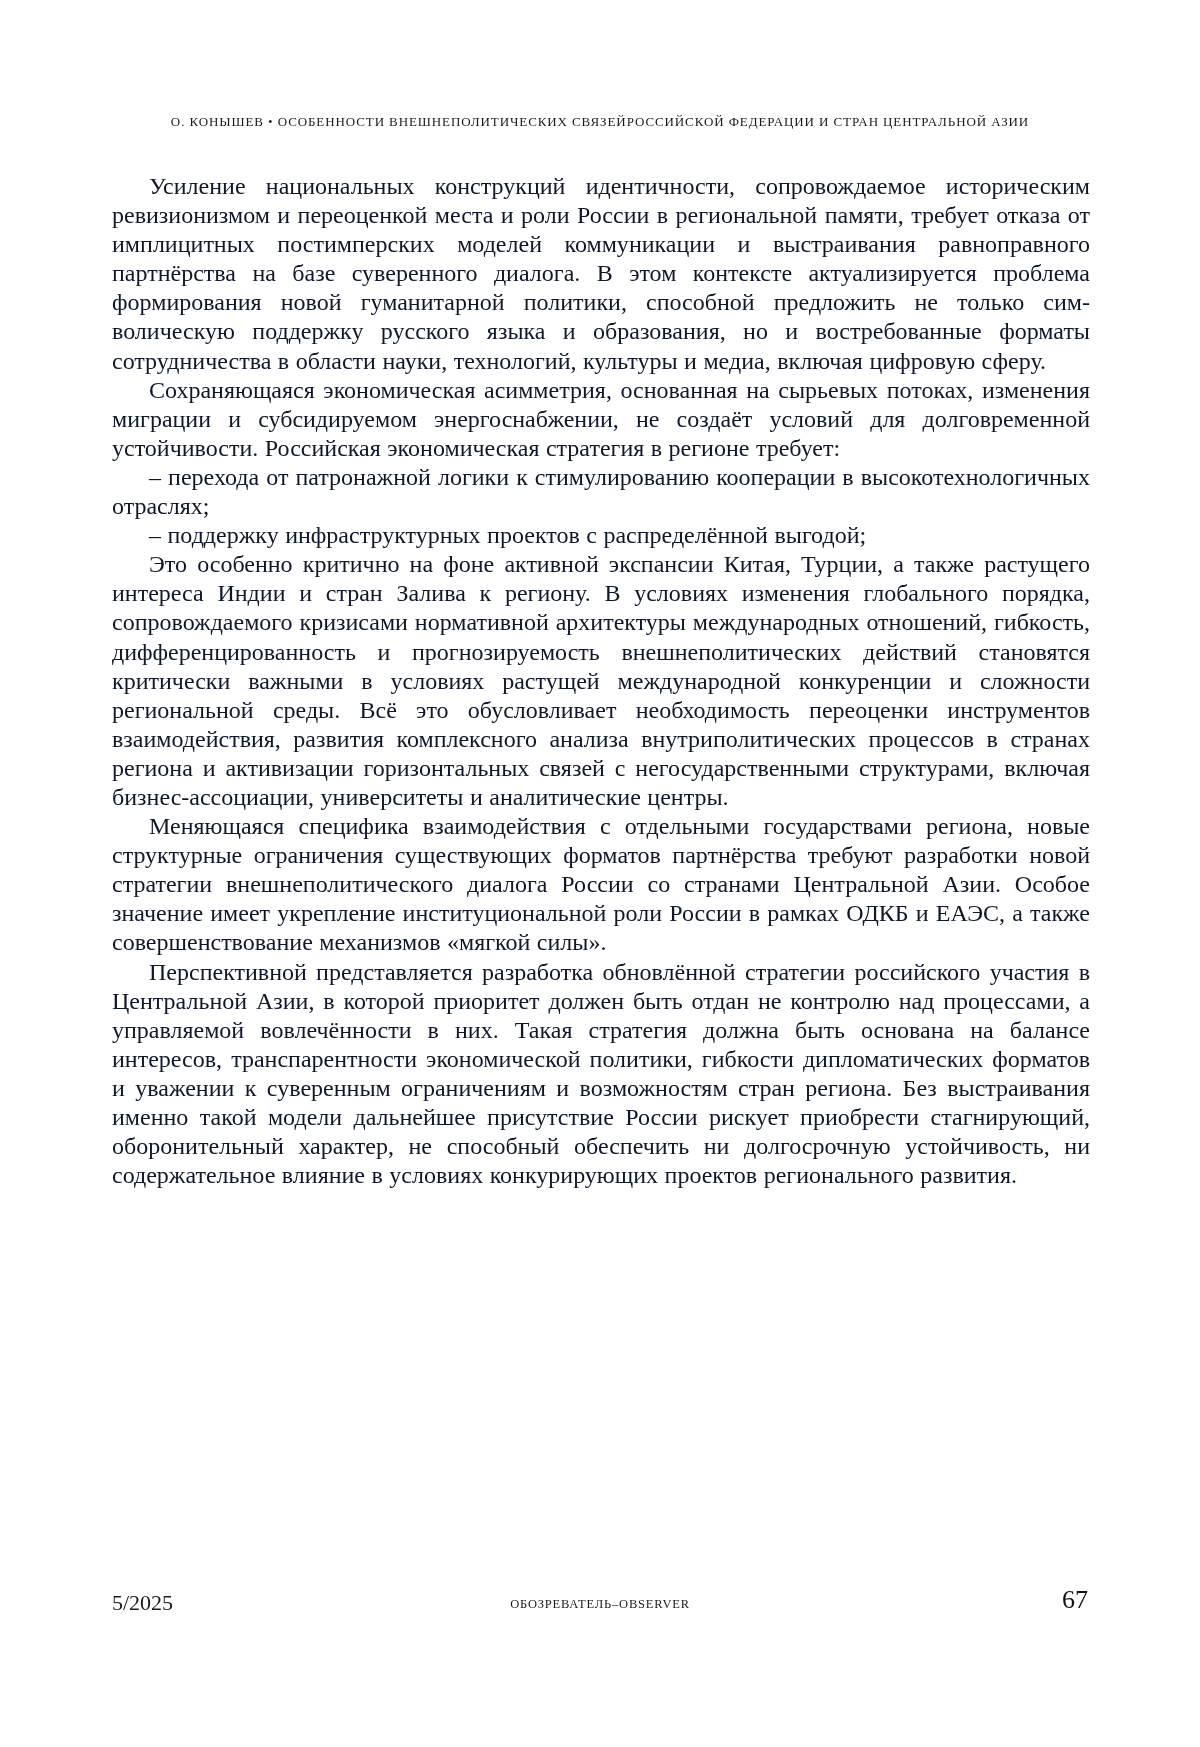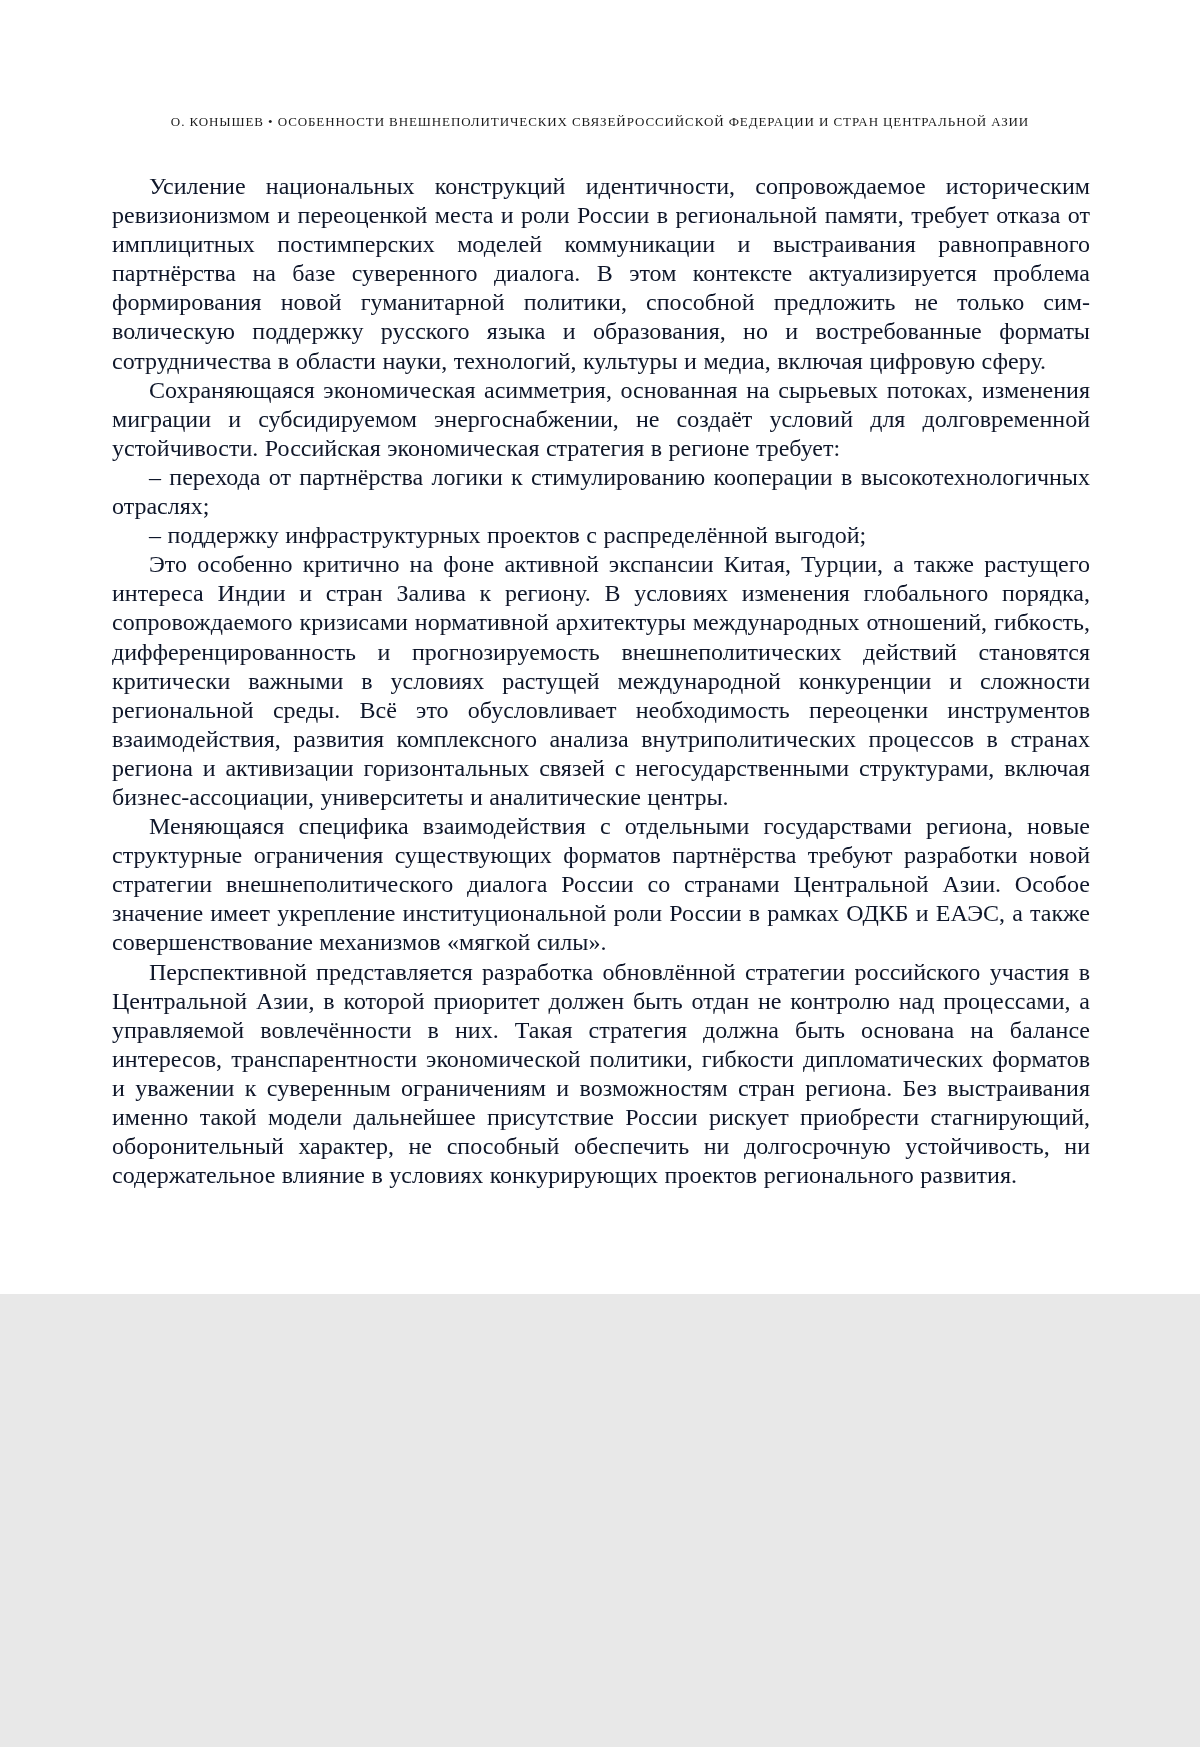--- a/index.html
+++ b/index.html
@@ -3,21 +3,21 @@
 <meta charset="utf-8">
 <style>
   html, body {
     margin: 0;
     padding: 0;
     background: #e8e8e8;
   }
   .page {
     position: relative;
     width: 1200px;
-    height: 1294px;
+    height: 1747px;
     margin: 0 auto;
     background: #ffffff;
     color: #121212;
     font-family: "Liberation Serif", "DejaVu Serif", serif;
     overflow: hidden;
   }
   .running-header {
     position: absolute;
     top: 114px;
     left: 60px;
@@ -82,21 +82,26 @@
 </head>
 <body>
 
 <div class="page">
 
   <div class="running-header">О. КОНЫШЕВ • ОСОБЕННОСТИ ВНЕШНЕПОЛИТИЧЕСКИХ СВЯЗЕЙРОССИЙСКОЙ ФЕДЕРАЦИИ И СТРАН ЦЕНТРАЛЬНОЙ АЗИИ</div>
 
   <div class="article">
     <p>Усиление национальных конструкций идентичности, сопровождаемое историческим ревизионизмом и переоценкой места и роли России в регио­нальной памяти, требует отказа от имплицитных постимперских моделей коммуникации и выстраивания равноправного партнёрства на базе суве­ренного диалога. В этом контексте актуализируется проблема формирова­ния новой гуманитарной политики, способной предложить не только сим­волическую поддержку русского языка и образования, но и востребованные форматы сотрудничества в области науки, технологий, культуры и медиа, включая цифровую сферу.</p>
     <p>Сохраняющаяся экономическая асимметрия, основанная на сырьевых потоках, изменения миграции и субсидируемом энергоснабжении, не создаёт условий для долговременной устойчивости. Российская экономическая стра­тегия в регионе требует:</p>
-    <p>– перехода от партнёрства логики к стимулированию кооперации в вы­сокотехнологичных отраслях;</p>
+    <p>– перехода от патронажной логики к стимулированию кооперации в вы­сокотехнологичных отраслях;</p>
     <p>– поддержку инфраструктурных проектов с распределённой выгодой;</p>
     <p>Это особенно критично на фоне активной экспансии Китая, Турции, а также растущего интереса Индии и стран Залива к региону. В условиях изменения глобального порядка, сопровождаемого кризисами нормативной архитектуры международных отношений, гибкость, дифференцированность и прогнозируемость внешнеполитических действий становятся критически важными в условиях растущей международной конкуренции и сложности региональной среды. Всё это обусловливает необходимость переоценки ин­струментов взаимодействия, развития комплексного анализа внутриполи­тических процессов в странах региона и активизации горизонтальных свя­зей с негосударственными структурами, включая бизнес-ассоциации, уни­верситеты и аналитические центры.</p>
     <p>Меняющаяся специфика взаимодействия с отдельными государствами региона, новые структурные ограничения существующих форматов парт­нёрства требуют разработки новой стратегии внешнеполитического диа­лога России со странами Центральной Азии. Особое значение имеет укреп­ление институциональной роли России в рамках ОДКБ и ЕАЭС, а также совершенствование механизмов «мягкой силы».</p>
     <p>Перспективной представляется разработка обновлённой стратегии рос­сийского участия в Центральной Азии, в которой приоритет должен быть отдан не контролю над процессами, а управляемой вовлечённости в них. Такая стратегия должна быть основана на балансе интересов, транспарент­ности экономической политики, гибкости дипломатических форматов и уважении к суверенным ограничениям и возможностям стран региона. Без выстраивания именно такой модели дальнейшее присутствие России риску­ет приобрести стагнирующий, оборонительный характер, не способный обеспечить ни долгосрочную устойчивость, ни содержательное влияние в условиях конкурирующих проектов регионального развития.</p>
   </div>
 
+  <div class="footer">
+    <span class="issue">5/2025</span>
+    <span class="journal">ОБОЗРЕВАТЕЛЬ–OBSERVER</span>
+    <span class="pagenum">67</span>
+  </div>
 
 </div>
 
 </body></html>

